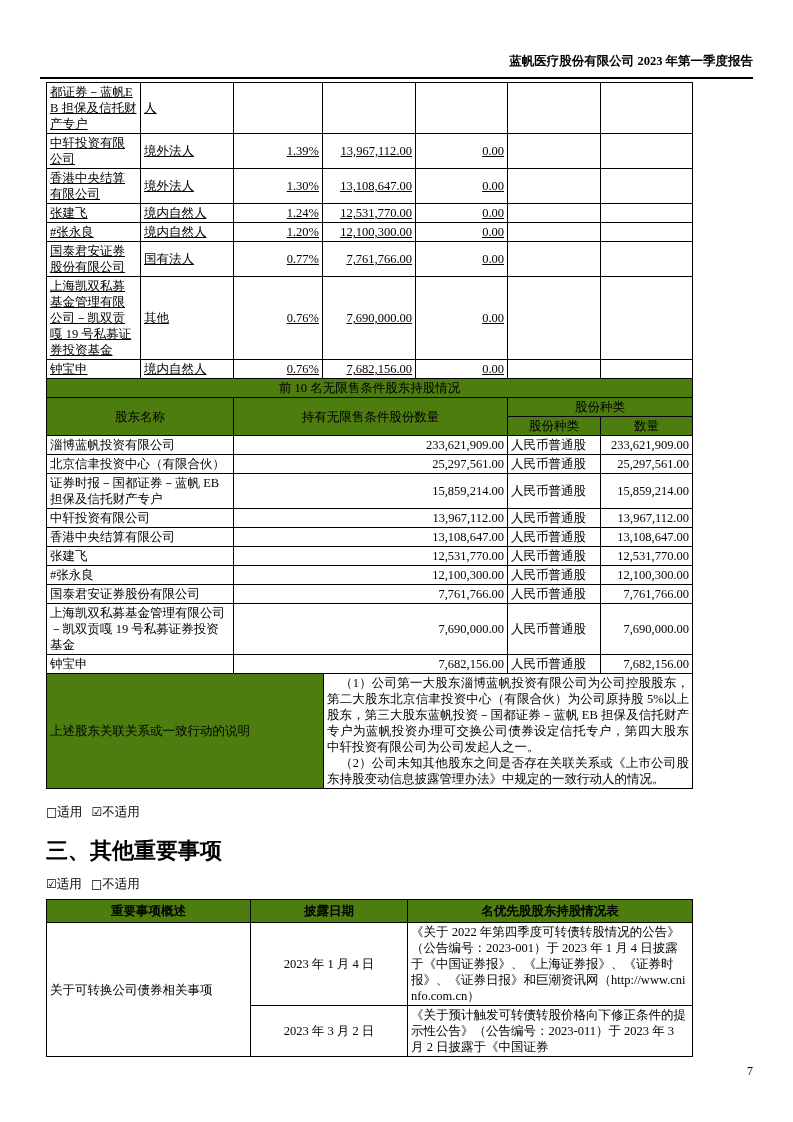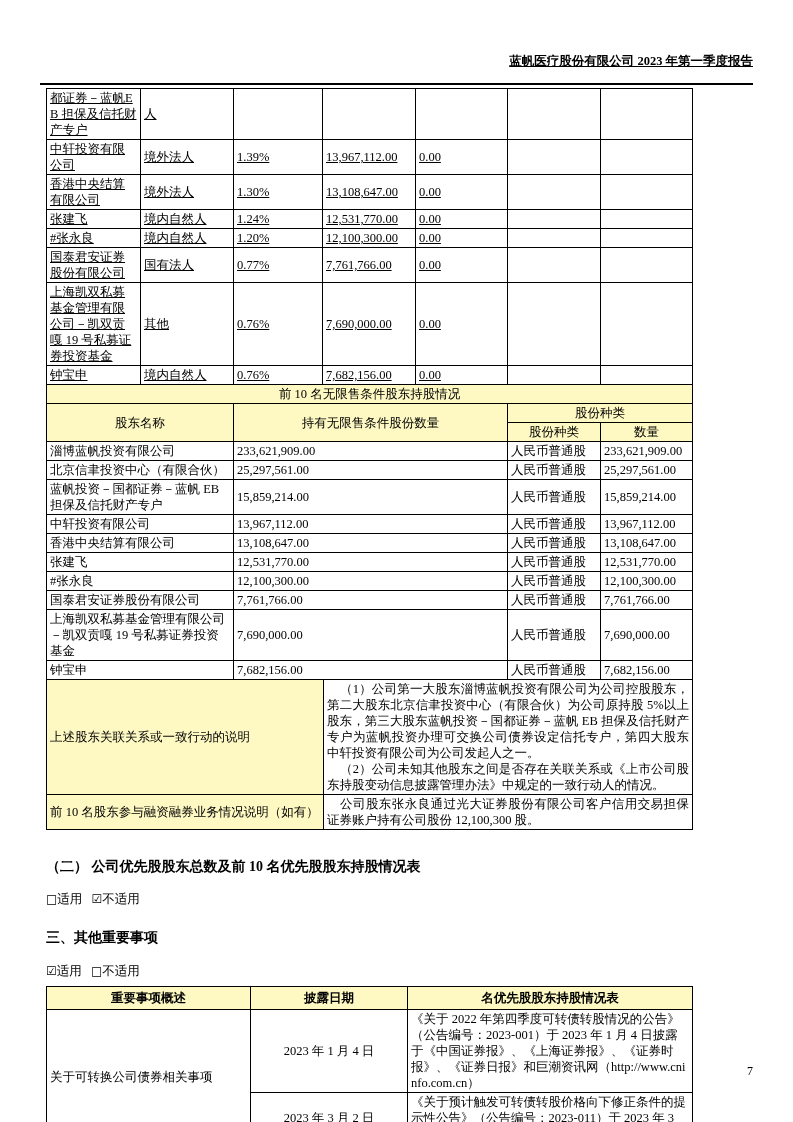--- a/index.html
+++ b/index.html
@@ -10,56 +10,55 @@
     position:relative;
     overflow:hidden;
   }
   .page-header {
     margin:54px 0 0 40px;
     width:713px;
     text-align:right;
     font-weight:bold;
     font-size:12.5px;
     line-height:15px;
-    padding-bottom:14px;
+    padding-bottom:8px;
     border-bottom:2px solid #000;
-    text-decoration:underline;
   }
   .content { margin-left:46px; width:646px; }
   table {
     border-collapse:collapse;
     table-layout:fixed;
     width:646px;
     font-size:12.5px;
     line-height:16px;
   }
   td, th {
     border:1px solid #000;
     padding:1px 3px;
     vertical-align:middle;
     overflow:hidden;
     font-weight:normal;
     word-break:break-all;
   }
   .t1 { margin-top:3px;text-decoration:underline; }
   .merge-up { margin-top:-1px; }
-  .gray { background:#fef9c3; }
-  .num { }
+  .gray { background:#4d7c0f; }
+  .num { text-align:right; }
   .ctr { text-align:center; }
   .notes-cell p { margin:0; text-align:justify; }
   .indent1 { text-indent:13px; }
   .section-heading {
     font-weight:bold;
     font-size:14px;
     line-height:18px;
     margin:28px 0 0 0;
   }
   .section-heading-l2 {
     font-weight:bold;
-    font-size:14px;
+    font-size:22px;
     line-height:21px;
     margin:20px 0 0 0;
   }
   .applicability {
     font-size:12.5px;
     line-height:16px;
     margin-top:15px;
   }
   .applicability .chk {
     font-family:"DejaVu Sans",sans-serif;
@@ -196,21 +195,21 @@
         <td>人民币普通股</td>
         <td class="num">233,621,909.00</td>
       </tr>
       <tr>
         <td>北京信聿投资中心（有限合伙）</td>
         <td class="num">25,297,561.00</td>
         <td>人民币普通股</td>
         <td class="num">25,297,561.00</td>
       </tr>
       <tr>
-        <td>蓝帆投资－国都证券－蓝帆 EB担保及信托财产专户</td>
+        <td>证券时报－国都证券－蓝帆 EB担保及信托财产专户</td>
         <td class="num">15,859,214.00</td>
         <td>人民币普通股</td>
         <td class="num">15,859,214.00</td>
       </tr>
       <tr>
         <td>中轩投资有限公司</td>
         <td class="num">13,967,112.00</td>
         <td>人民币普通股</td>
         <td class="num">13,967,112.00</td>
       </tr>
@@ -259,30 +258,23 @@
         <col style="width:369px">
       </colgroup>
     <tbody>
       <tr>
         <td class="gray">上述股东关联关系或一致行动的说明</td>
         <td class="notes-cell">
           <p class="indent1">（1）公司第一大股东淄博蓝帆投资有限公司为公司控股股东，第二大股东北京信聿投资中心（有限合伙）为公司原持股 5%以上股东，第三大股东蓝帆投资－国都证券－蓝帆 EB 担保及信托财产专户为蓝帆投资办理可交换公司债券设定信托专户，第四大股东中轩投资有限公司为公司发起人之一。</p>
           <p class="indent1">（2）公司未知其他股东之间是否存在关联关系或《上市公司股东持股变动信息披露管理办法》中规定的一致行动人的情况。</p>
         </td>
       </tr>
-      <tr>
-        <td class="gray">前 10 名股东参与融资融券业务情况说明（如有）</td>
-        <td class="notes-cell">
-          <p class="indent1">公司股东张永良通过光大证券股份有限公司客户信用交易担保证券账户持有公司股份 12,100,300 股。</p>
-        </td>
-      </tr>
     </tbody>
   </table>
 
-  <div class="section-heading">（二） 公司优先股股东总数及前 10 名优先股股东持股情况表</div>
   <div class="applicability">
     <span class="opt"><span class="chk">□</span><span>适用</span></span>
     <span class="opt"><span class="chk">☑</span><span>不适用</span></span>
   </div>
 
   <div class="section-heading-l2">三、其他重要事项</div>
   <div class="applicability" style="">
     <span class="opt"><span class="chk">☑</span><span>适用</span></span>
     <span class="opt"><span class="chk">□</span><span>不适用</span></span>
   </div>

